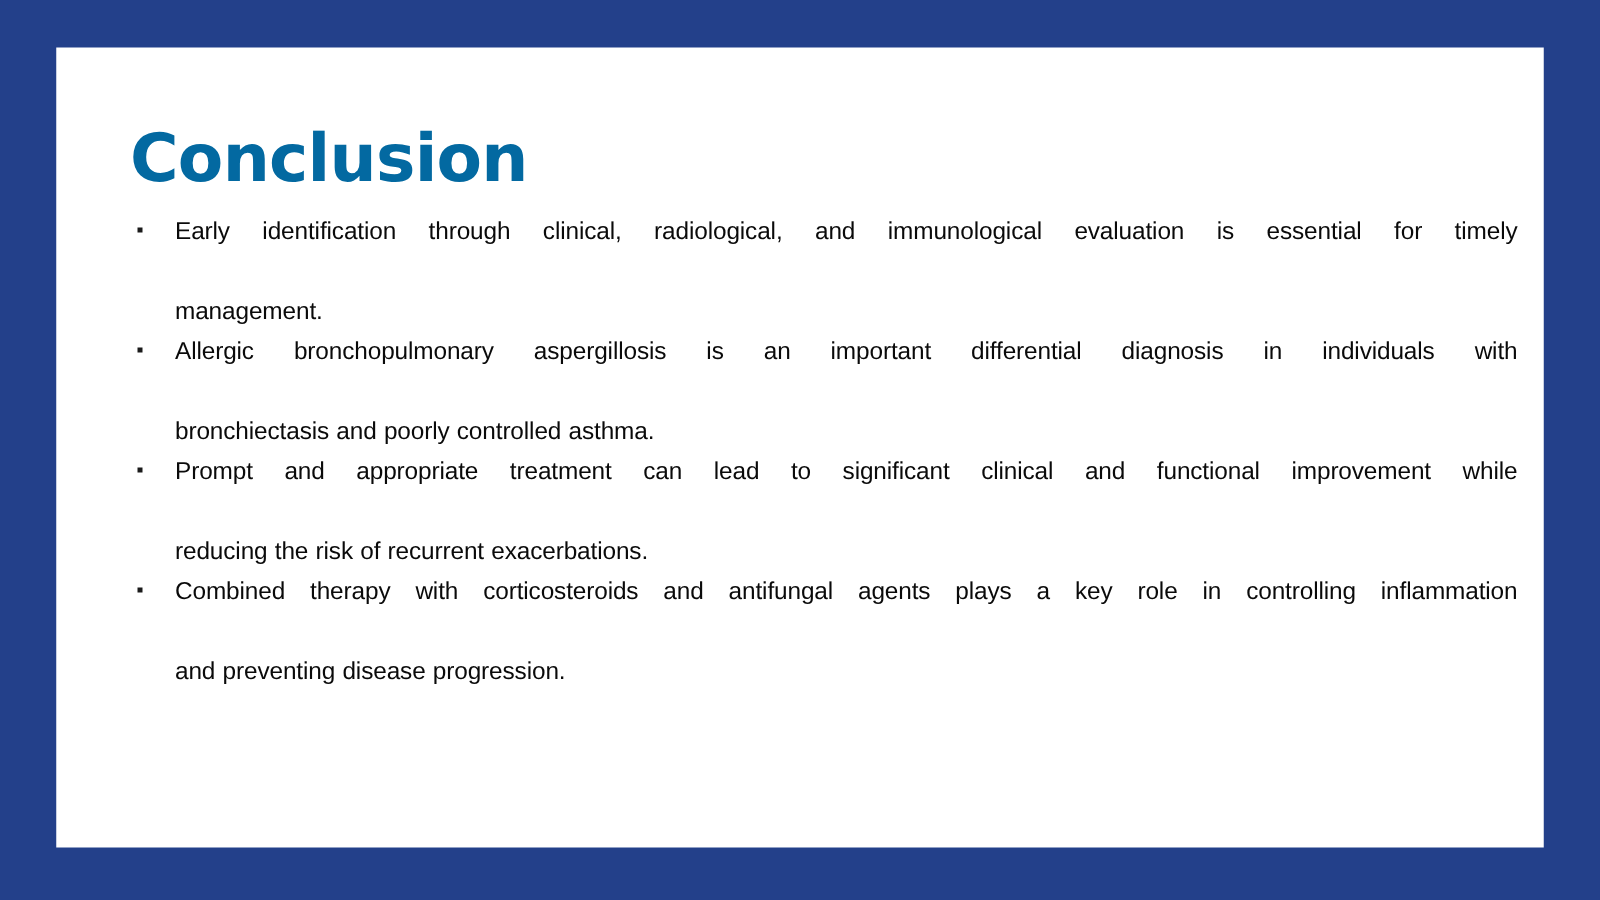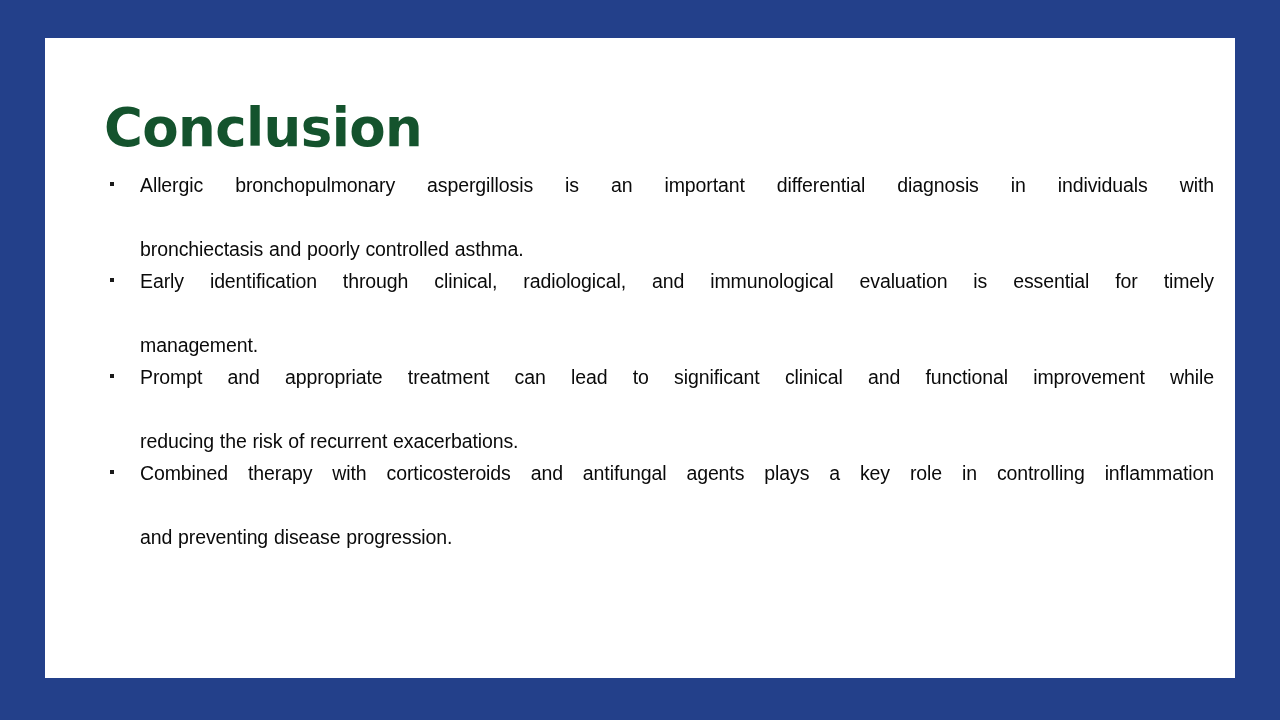--- a/index.html
+++ b/index.html
@@ -36,21 +36,21 @@
 
   .slide-title {
     position: absolute;
     left: 59px;
     top: 62px;
     margin: 0;
     font-family: "DejaVu Sans", "Liberation Sans", sans-serif;
     font-size: 53px;
     font-weight: 700;
     letter-spacing: -0.6px;
-    color: #14532d;
+    color: #0369a1;
     line-height: 1.05;
     white-space: nowrap;
   }
 
   .bullet-list {
     position: absolute;
     left: 59px;
     top: 131px;
     width: 1110px;
     margin: 0;
@@ -102,27 +102,27 @@
 <body>
 
 <div class="slide-root">
   <div class="slide-card">
 
     <h1 class="slide-title">Conclusion</h1>
 
     <ul class="bullet-list">
 
       <li class="bullet-item">
-        <span class="bullet-text">Allergic bronchopulmonary aspergillosis is an important differential diagnosis in individuals with</span>
-        <span class="bullet-tail">bronchiectasis and poorly controlled asthma.</span>
+        <span class="bullet-text">Early identification through clinical, radiological, and immunological evaluation is essential for timely</span>
+        <span class="bullet-tail">management.</span>
       </li>
 
       <li class="bullet-item">
-        <span class="bullet-text">Early identification through clinical, radiological, and immunological evaluation is essential for timely</span>
-        <span class="bullet-tail">management.</span>
+        <span class="bullet-text">Allergic bronchopulmonary aspergillosis is an important differential diagnosis in individuals with</span>
+        <span class="bullet-tail">bronchiectasis and poorly controlled asthma.</span>
       </li>
 
       <li class="bullet-item">
         <span class="bullet-text">Prompt and appropriate treatment can lead to significant clinical and functional improvement while</span>
         <span class="bullet-tail">reducing the risk of recurrent exacerbations.</span>
       </li>
 
       <li class="bullet-item">
         <span class="bullet-text">Combined therapy with corticosteroids and antifungal agents plays a key role in controlling inflammation</span>
         <span class="bullet-tail">and preventing disease progression.</span>

